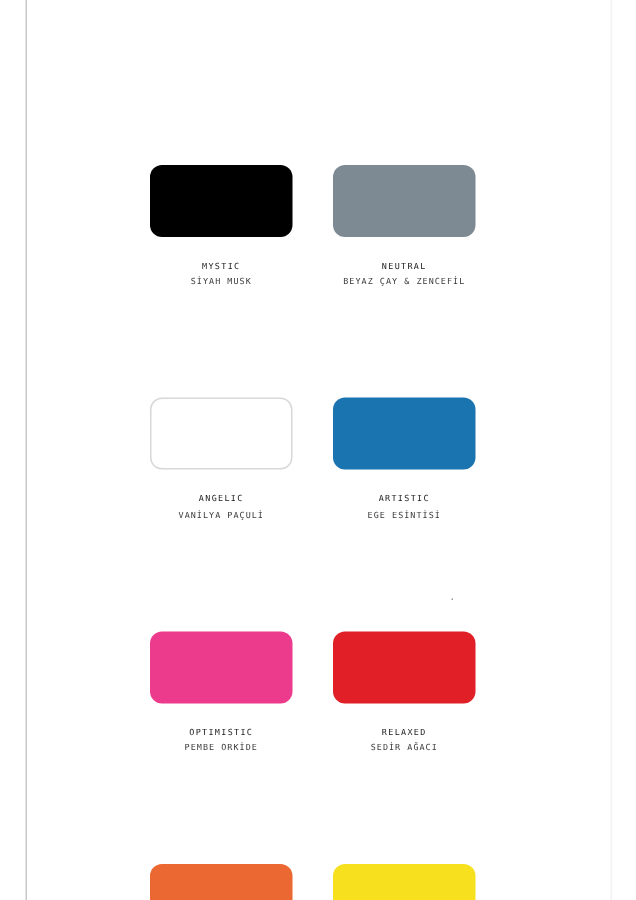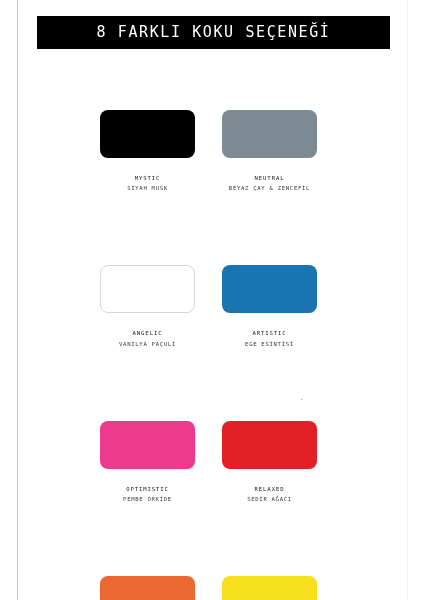--- a/index.html
+++ b/index.html
@@ -115,23 +115,20 @@
   }
 </style>
 </head>
 <body>
 
 <div class="page">
 
   <div class="edge-rule-left"></div>
   <div class="edge-rule-right"></div>
 
-  <div class="banner">
-    <div class="banner-title">8 FARKLI KOKU SEÇENEĞİ</div>
-  </div>
 
   <div class="grid">
       <div class="cell">
         <div class="swatch" style="background: rgb(0, 0, 0);"></div>
         <div class="cell-labels">
           <div class="cell-name">MYSTIC</div>
           <div class="cell-scent">SİYAH MUSK</div>
         </div>
       </div>
       <div class="cell">

